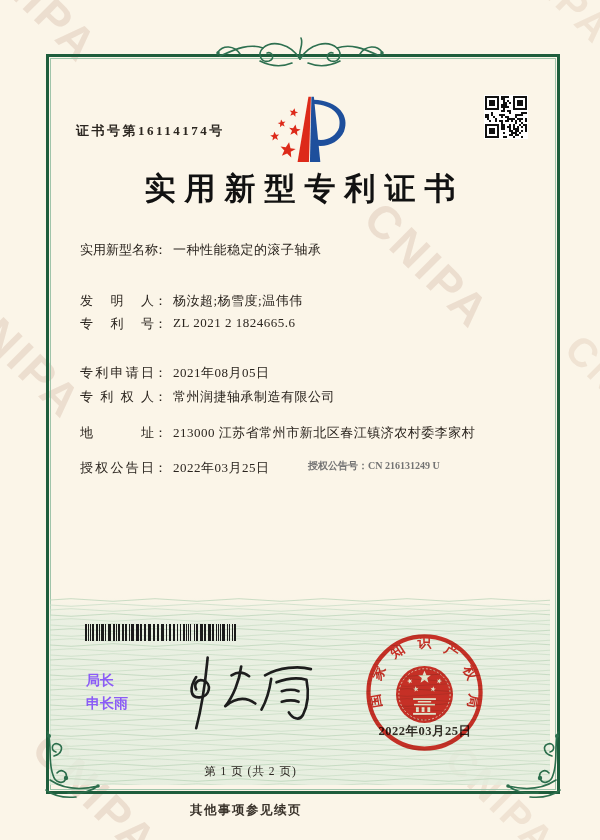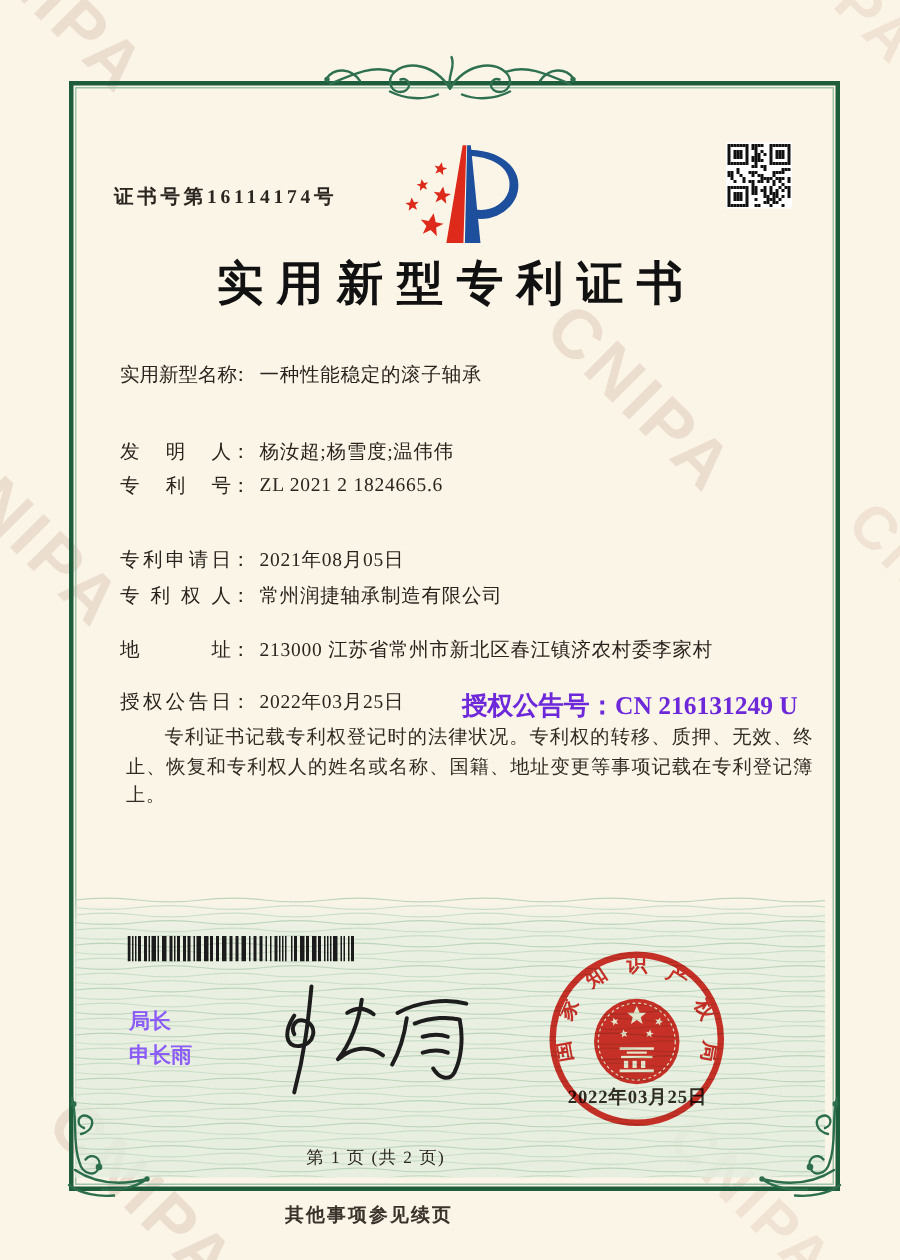--- a/index.html
+++ b/index.html
@@ -44,21 +44,21 @@
   .qr{position:absolute;left:484px;top:95px;width:44px;height:44px;background:#fff;}
   .title{
     position:absolute;left:0;top:168px;width:600px;text-align:center;
     font-size:31px;font-weight:bold;letter-spacing:9px;text-indent:9px;color:#111;
   }
   
   .row{position:absolute;left:80px;font-size:13px;font-weight:normal;color:#2a241e;white-space:nowrap;}
   .row .lab{display:inline-block;width:74px;text-align:justify;text-align-last:justify;vertical-align:top;}
   .row .col{display:inline-block;vertical-align:top;}
   .row .val{display:inline-block;margin-left:6px;letter-spacing:0.5px;vertical-align:top;}
-  .row2col{position:absolute;left:308px;font-size:17px;font-weight:bold;color:#6d28d9;white-space:nowrap;}
+  .row2col{position:absolute;left:308px;font-size:10px;font-weight:bold;color:#737373;white-space:nowrap;}
   
   .body-text{
     position:absolute;left:84px;top:482px;width:458px;
     font-size:12.8px;line-height:19.5px;letter-spacing:0.4px;
     color:#332c24;text-align:justify;
   }
   .body-text p{margin:0;text-indent:2em;}
   
   .barcode{position:absolute;left:85px;top:624px;width:156px;height:17px;}
   .signer{
@@ -440,21 +440,20 @@
   <span class="lab">地址</span><span class="col">：</span><span class="val">213000 江苏省常州市新北区春江镇济农村委李家村</span>
 </div>
 <div class="row" style="top:459px;">
   <span class="lab">授权公告日</span><span class="col">：</span><span class="val">2022年03月25日</span>
 </div>
 <div class="row2col" style="top:459px;">
   <span>授权公告号</span><span>：</span><span class="val">CN 216131249 U</span>
 </div>
 
 <div class="body-text">
-  <p>专利证书记载专利权登记时的法律状况。专利权的转移、质押、无效、终止、恢复和专利权人的姓名或名称、国籍、地址变更等事项记载在专利登记簿上。</p>
 </div>
 
 <div class="barcode"><svg id="bcsvg" width="156" height="17" viewBox="0 0 156 17">
       <rect x="0" y="0" width="2" height="17" fill="#1b1b1b"></rect>
       <rect x="3" y="0" width="1" height="17" fill="#1b1b1b"></rect>
       <rect x="5" y="0" width="1" height="17" fill="#1b1b1b"></rect>
       <rect x="7" y="0" width="2" height="17" fill="#1b1b1b"></rect>
       <rect x="11" y="0" width="2" height="17" fill="#1b1b1b"></rect>
       <rect x="14" y="0" width="1" height="17" fill="#1b1b1b"></rect>
       <rect x="16" y="0" width="3" height="17" fill="#1b1b1b"></rect>

